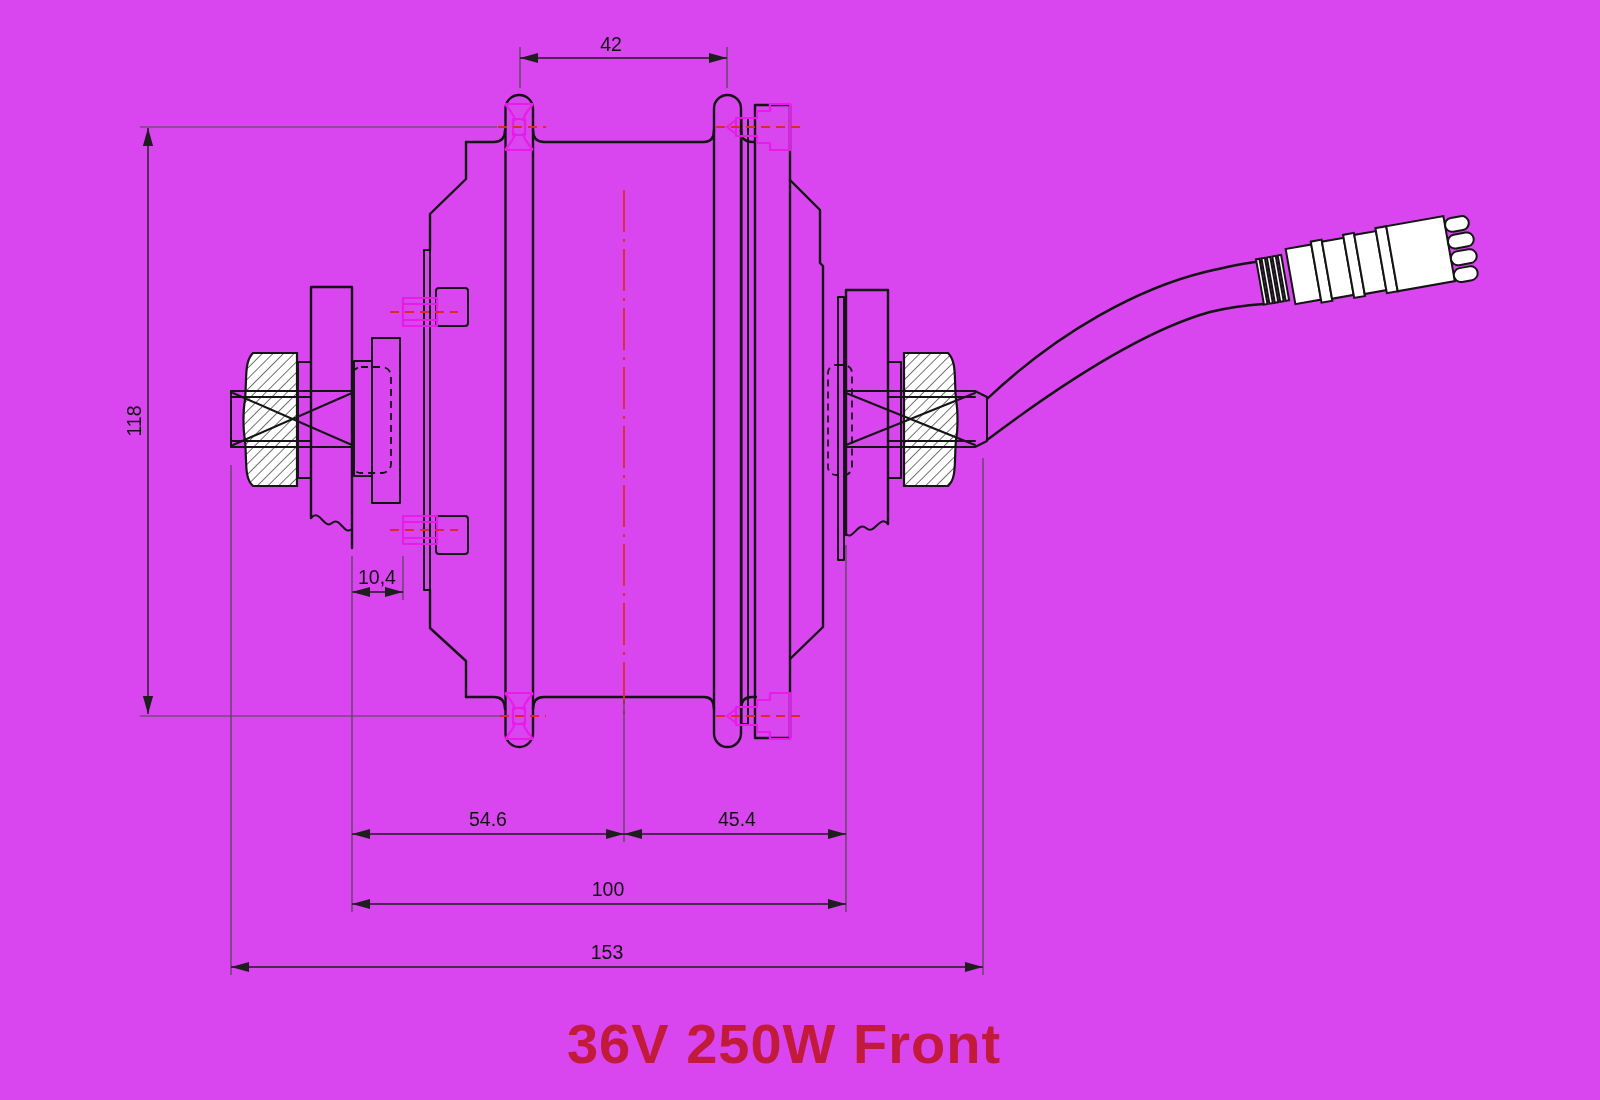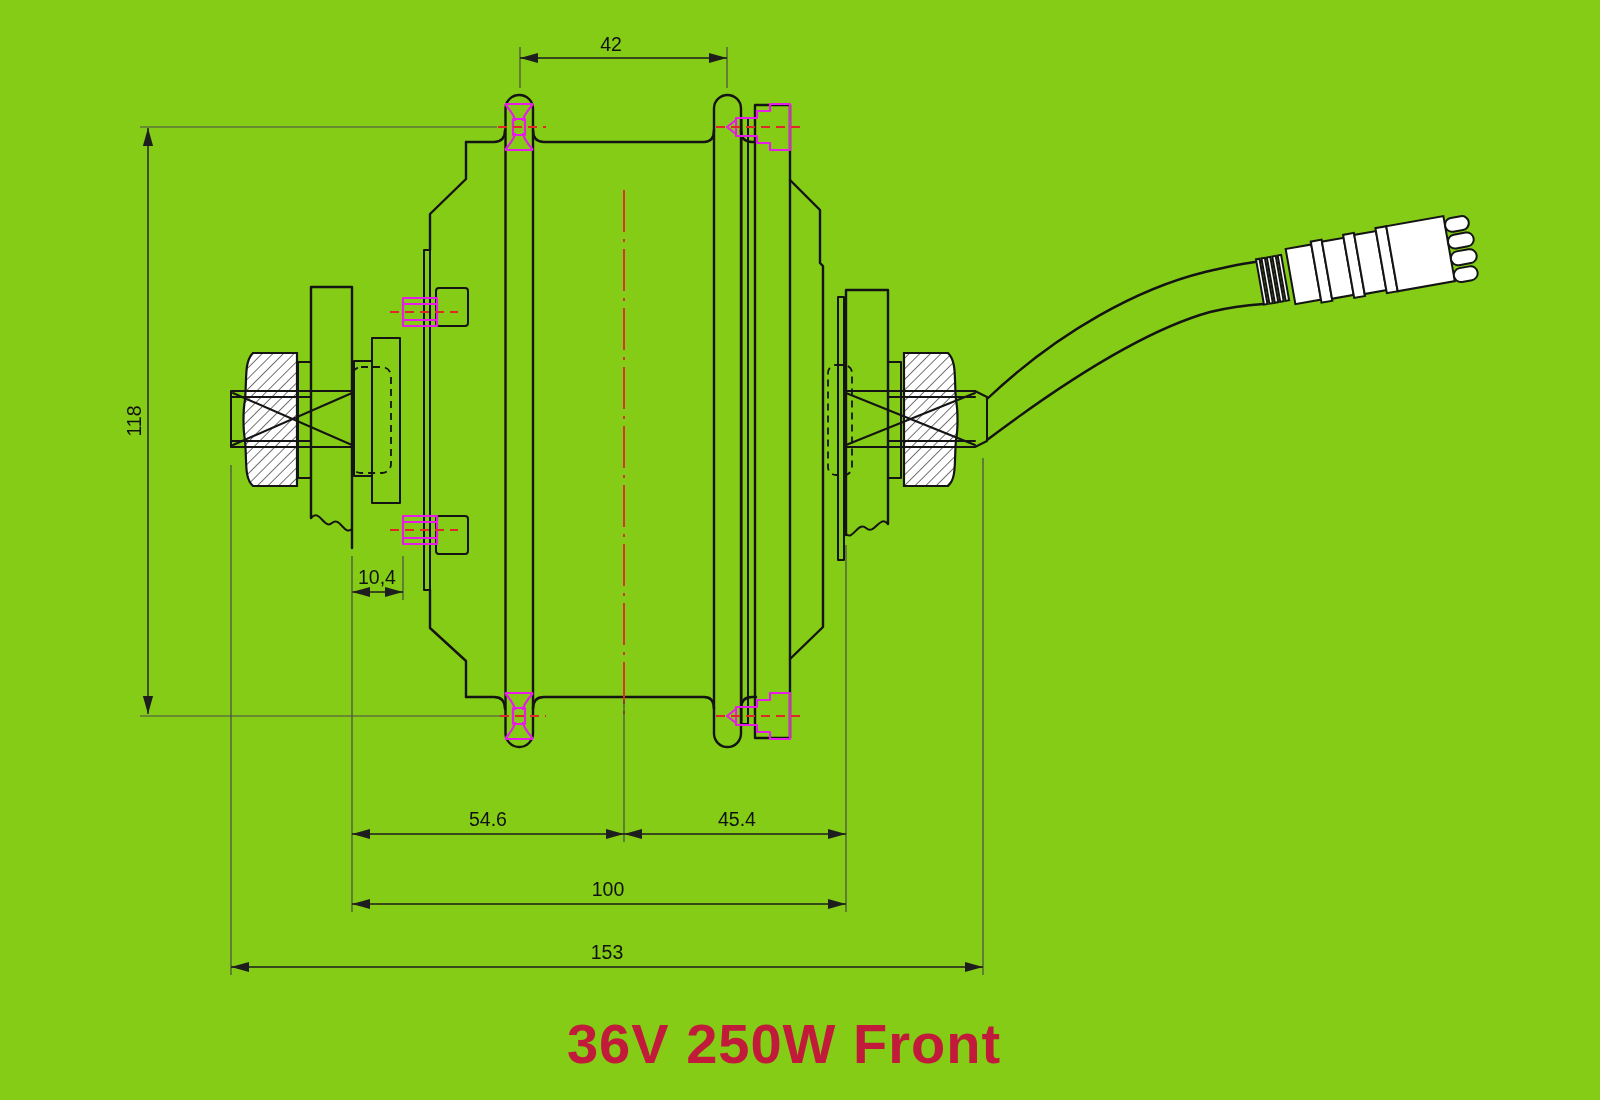--- a/index.html
+++ b/index.html
@@ -1,16 +1,16 @@
 <!DOCTYPE html>
 <html><head>
 <meta charset="utf-8">
 <style>
   html,body{margin:0;padding:0;background:#ffffff;}
-  .page{position:relative;width:1600px;height:1100px;background:#84cc16;overflow:hidden;
+  .page{position:relative;width:1600px;height:1100px;background:#d946ef;overflow:hidden;
         font-family:"Liberation Sans", sans-serif;}
   svg{position:absolute;left:0;top:0;}
   
   .ol  {stroke:#141414;stroke-width:2.4;fill:none;stroke-linejoin:round;stroke-linecap:round;}
   .ol2 {stroke:#141414;stroke-width:2;fill:none;stroke-linejoin:round;stroke-linecap:round;}
   .thin{stroke:#4a4a4a;stroke-width:1.2;fill:none;}
   .dim {stroke:#1e1e1e;stroke-width:1.4;fill:none;}
   .dash{stroke:#141414;stroke-width:1.8;fill:none;stroke-dasharray:7 5;}
   .red {stroke:#e12828;stroke-width:1.9;fill:none;stroke-dasharray:9 6;}
   .cl  {stroke:#d83030;stroke-width:1.9;fill:none;stroke-dasharray:42 7 3 7;}

